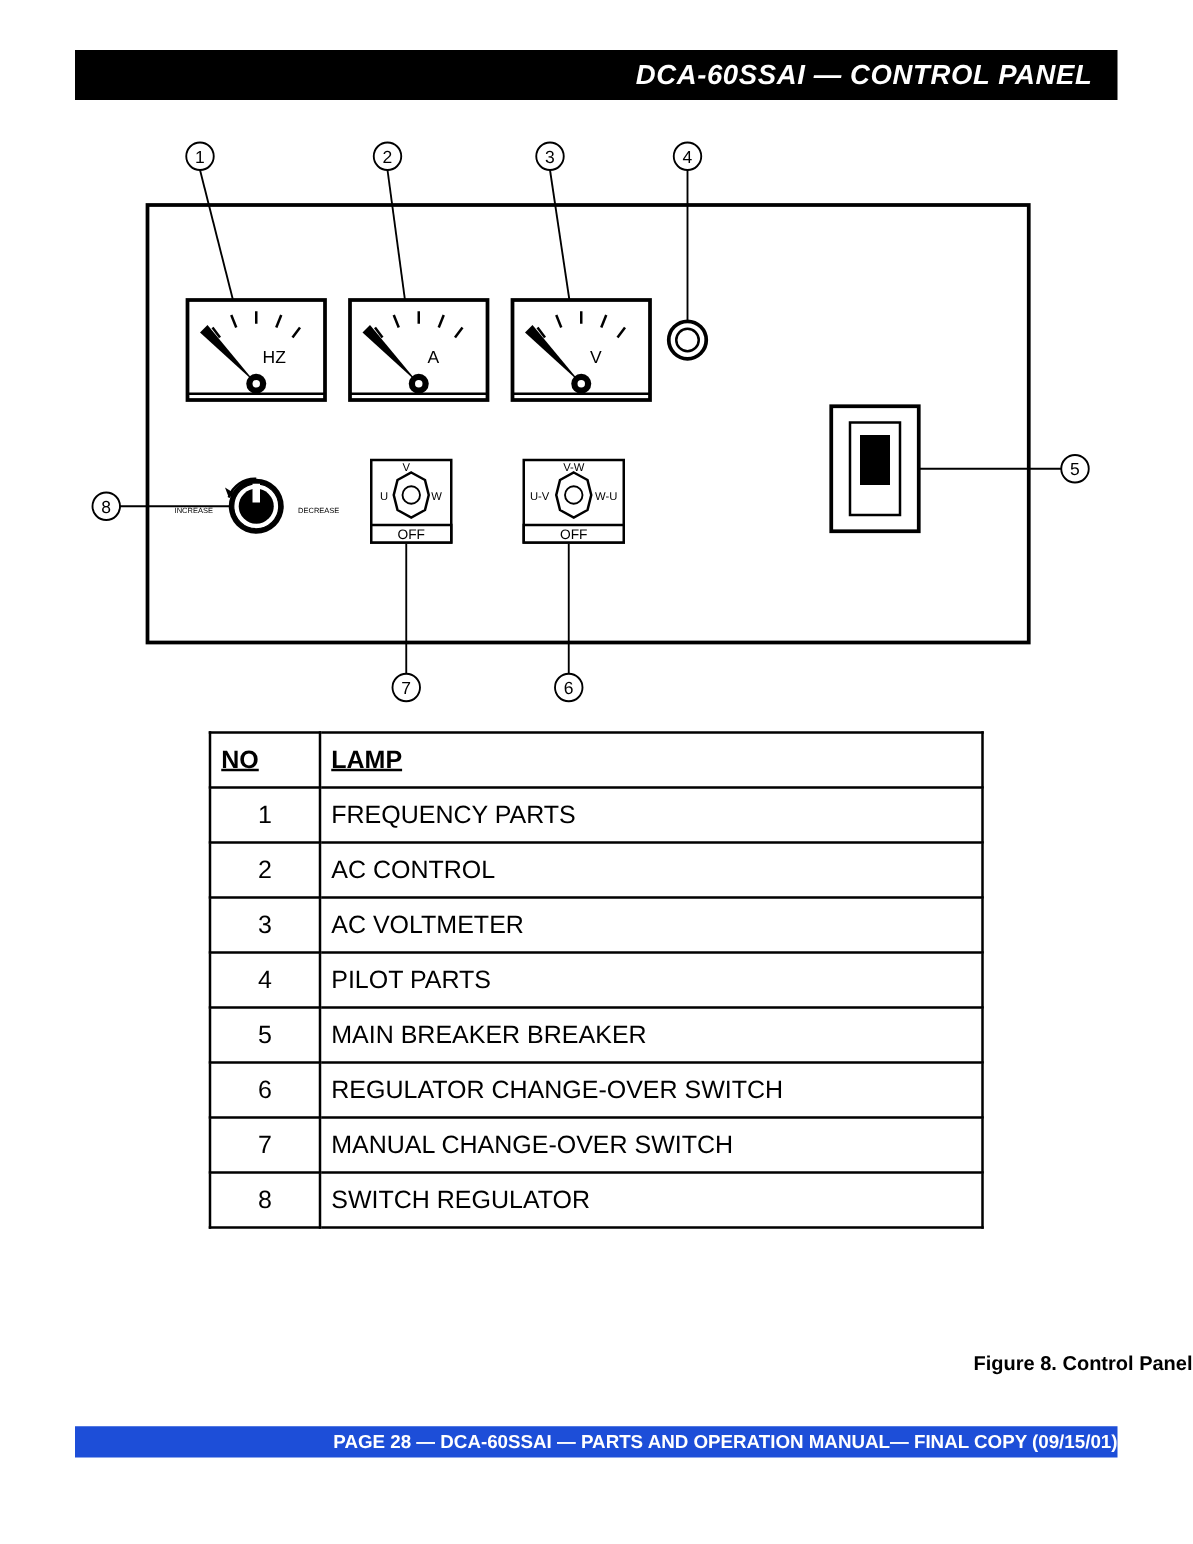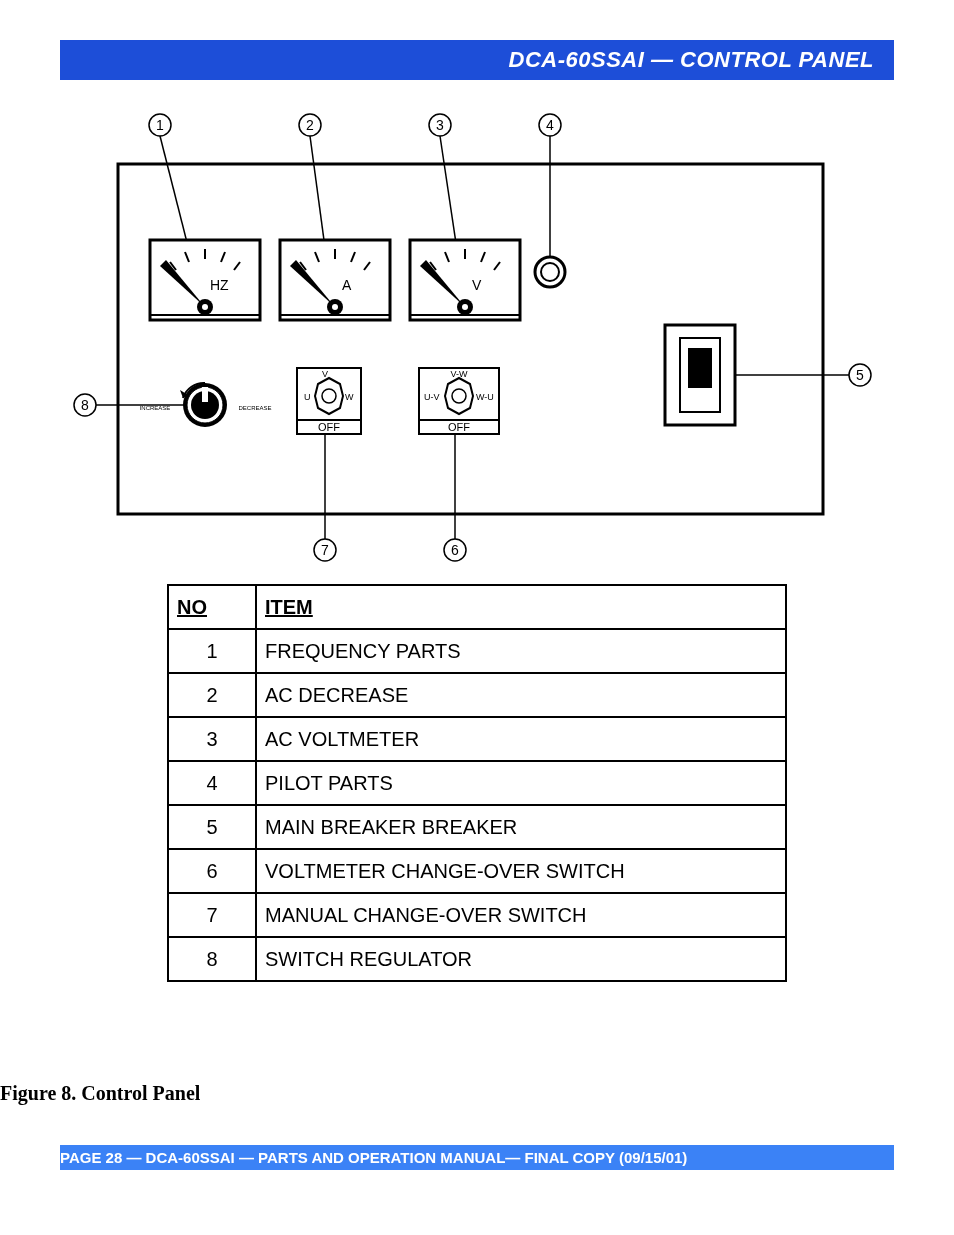--- a/index.html
+++ b/index.html
@@ -4,21 +4,21 @@
 <style>
   body {
     margin: 0;
     padding: 0;
     font-family: Arial, Helvetica, sans-serif;
     background: #fff;
     width: 954px;
     position: relative;
   }
   .header-bar {
-    background: #1d4ed8;
+    background: #000000;
     color: #fff;
     margin: 40px 60px 20px 60px;
     height: 40px;
     display: flex;
     align-items: center;
     justify-content: flex-end;
     padding: 0 20px;
     font-weight: bold;
     font-style: italic;
     font-size: 22px;
@@ -41,31 +41,30 @@
     font-size: 20px;
     line-height: 1.3;
   }
   table.parts th {
     text-align: left;
     text-decoration: underline;
     font-weight: bold;
   }
   table.parts td.no { text-align: center; width: 70px; }
   .caption {
-    text-align: left;
-    font-weight: bold;
-    font-size: 20px;
+    text-align: right;
+    font-weight: bold;
+    font-size: 16px;
     margin: 100px 0 40px 0;
-    font-family: Liberation Serif, serif;
   }
   .footer-bar {
-    background: #3b82f6;
+    background: #1d4ed8;
     color: #fff;
     margin: 30px 60px 24px 60px;
-    text-align: left;
+    text-align: right;
     font-weight: bold;
     font-size: 15px;
     padding: 4px 0;
   }
   
   .gauge-label { font: 14px Arial; }
   .off-label { font: 11px Arial; text-anchor: middle; }
   .tiny-label { font: 6px Arial; text-anchor: middle; }
   .sel-label { font: 9px Arial; }
   .call-num { font: 14px Arial; text-anchor: middle; }
@@ -215,47 +214,47 @@
     <text class="off-label" x="399" y="331">OFF</text>
   </g>
 </svg>
 </div>
 
 <div class="table-wrap">
   <table class="parts">
     <thead>
       <tr>
         <th class="no">NO</th>
-        <th>ITEM</th>
+        <th>LAMP</th>
       </tr>
     </thead>
     <tbody>
       <tr>
           <td class="no">1</td>
           <td>FREQUENCY PARTS</td>
         </tr>
       <tr>
           <td class="no">2</td>
-          <td>AC DECREASE</td>
+          <td>AC CONTROL</td>
         </tr>
       <tr>
           <td class="no">3</td>
           <td>AC VOLTMETER</td>
         </tr>
       <tr>
           <td class="no">4</td>
           <td>PILOT PARTS</td>
         </tr>
       <tr>
           <td class="no">5</td>
           <td>MAIN BREAKER BREAKER</td>
         </tr>
       <tr>
           <td class="no">6</td>
-          <td>VOLTMETER CHANGE-OVER SWITCH</td>
+          <td>REGULATOR CHANGE-OVER SWITCH</td>
         </tr>
       <tr>
           <td class="no">7</td>
           <td>MANUAL  CHANGE-OVER SWITCH</td>
         </tr>
       <tr>
           <td class="no">8</td>
           <td>SWITCH REGULATOR</td>
         </tr>
     </tbody>

